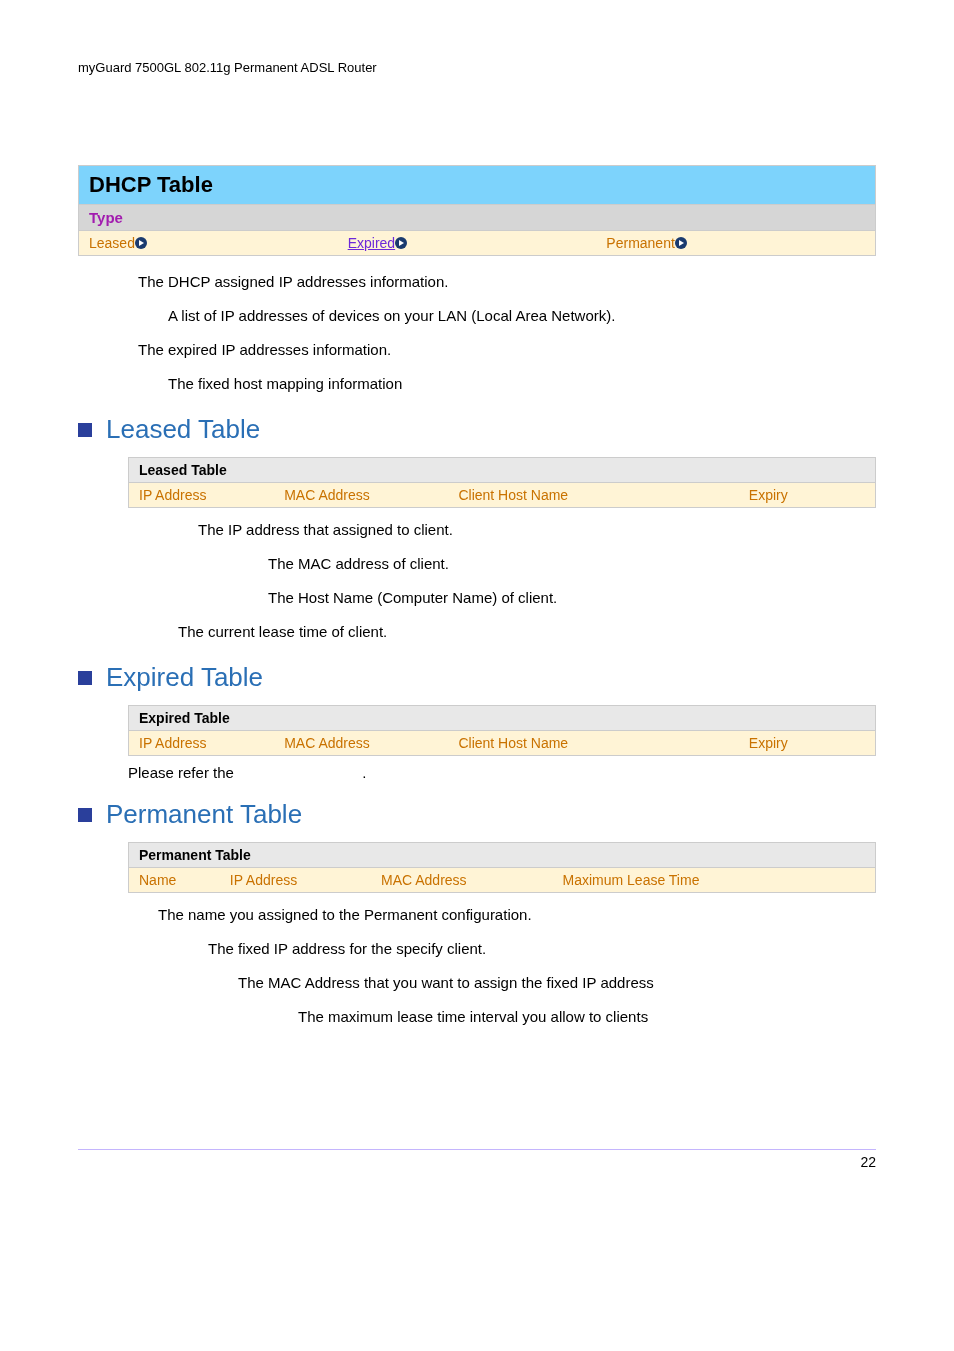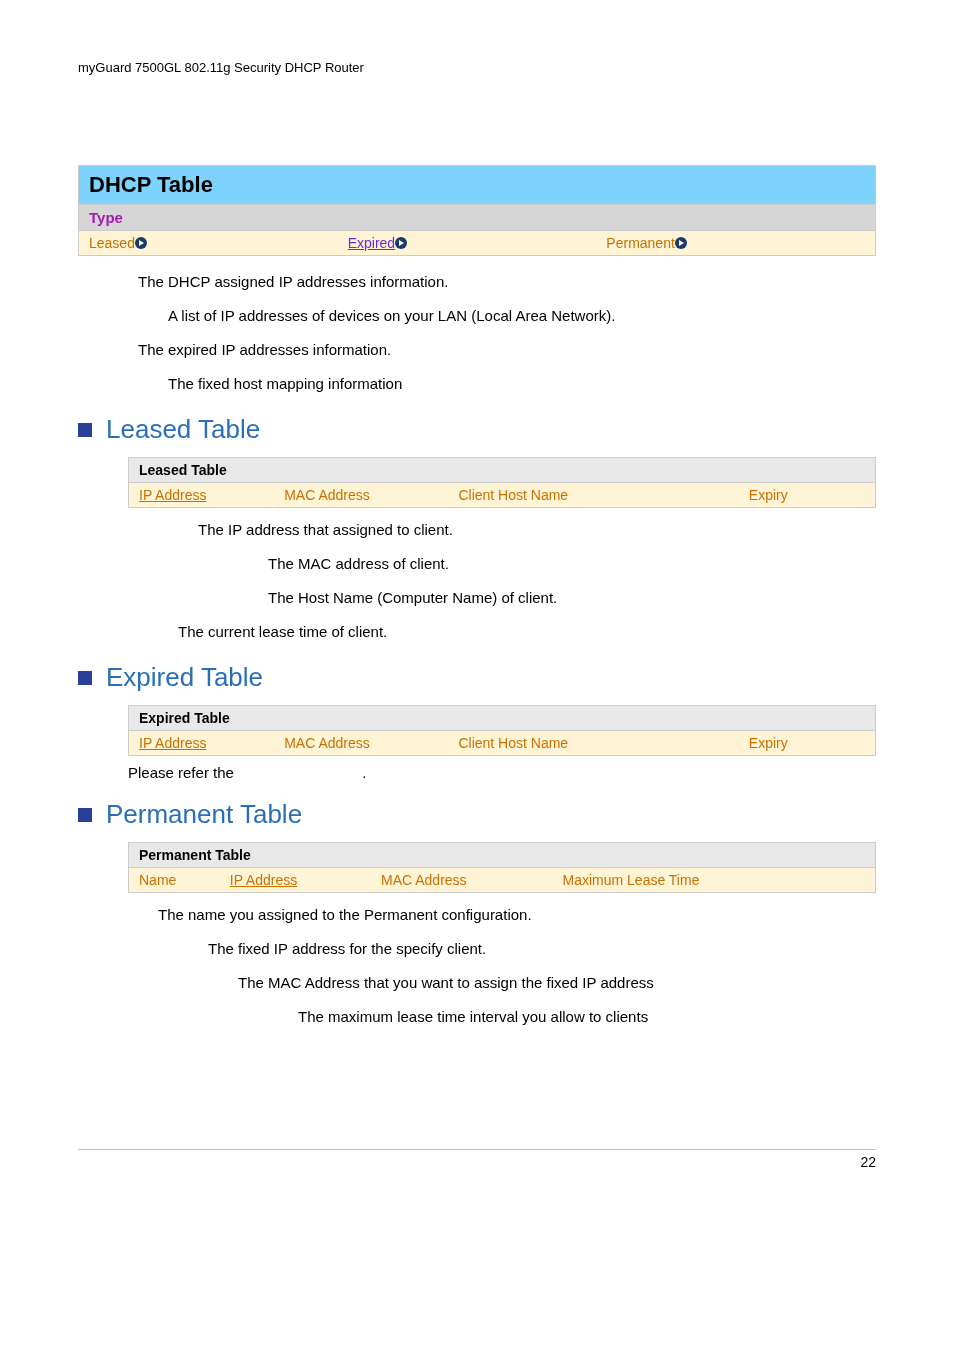--- a/index.html
+++ b/index.html
@@ -98,21 +98,21 @@
   }
   .col-row {
     display: flex;
     background: #fff4d6;
     padding: 4px 10px;
   }
   .col-row .col {
     color: #c97200;
     font-size: 14px;
   }
-  .col.flex1 { flex:1;text-decoration:underline; }
+  .col.flex1 { flex:1; }
   .col.flex12 { flex:1.2; }
   .col.flex2 { flex:2; }
   .col.flex08 { flex:0.8; }
   .col.small { flex:0.6; }
   .refer-line {
     margin: 8px 0 10px 50px;
     font-size: 15px;
   }
   .footer {
     margin-top: 120px;
@@ -120,21 +120,21 @@
     text-align: right;
     padding-top: 4px;
     font-size: 14px;
   }
 </style>
 </head>
 <body>
 
 <div class="page">
 
-  <div class="doc-header">myGuard 7500GL 802.11g Security DHCP Router</div>
+  <div class="doc-header">myGuard 7500GL 802.11g Permanent ADSL Router</div>
 
   <div class="panel">
     <div class="panel-title">DHCP Table</div>
     <div class="panel-subhead">Type</div>
     <div class="type-row">
       <div class="type-cell orange">
         <span>Leased</span>
         <span class="play-icon">
           <svg width="12" height="12" viewBox="0 0 12 12">
               <circle cx="6" cy="6" r="6" fill="#1a3a6e"></circle>

